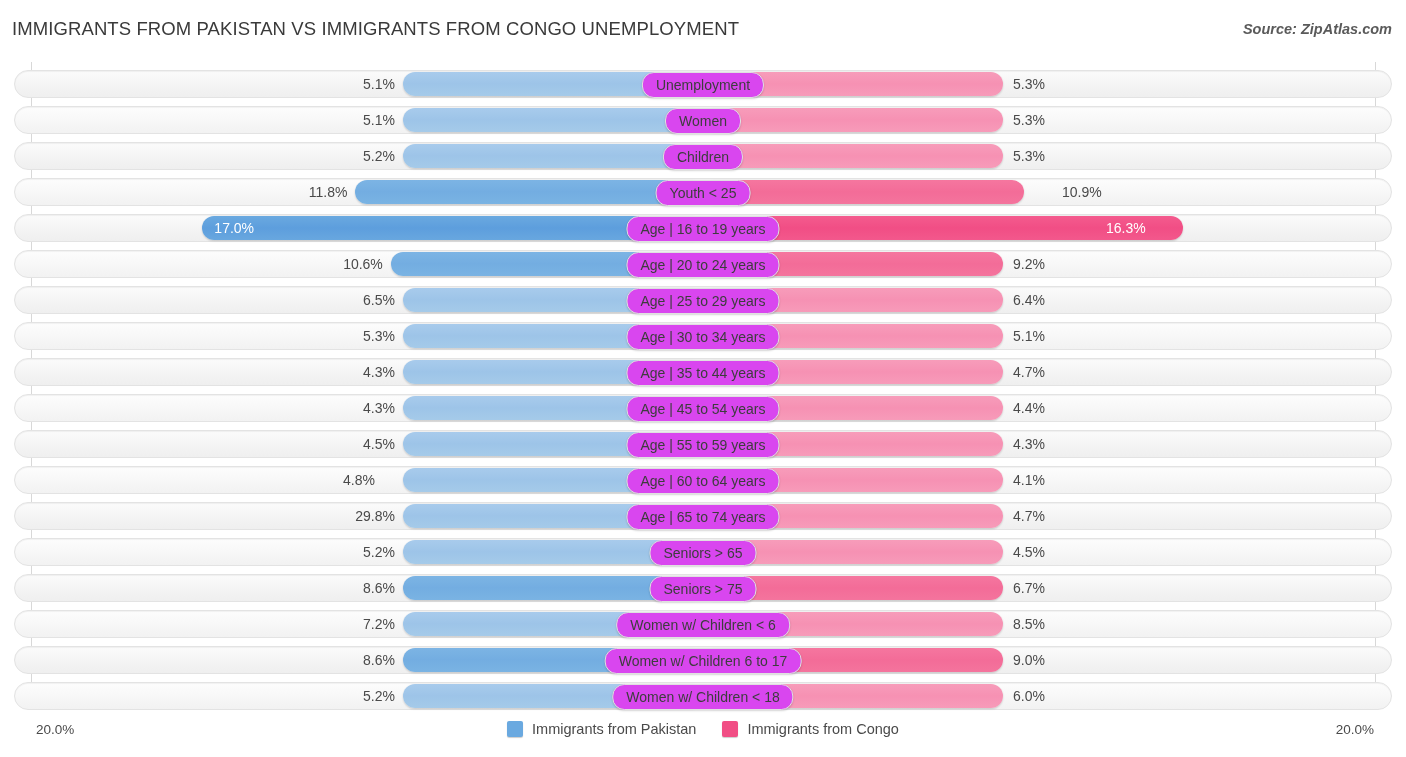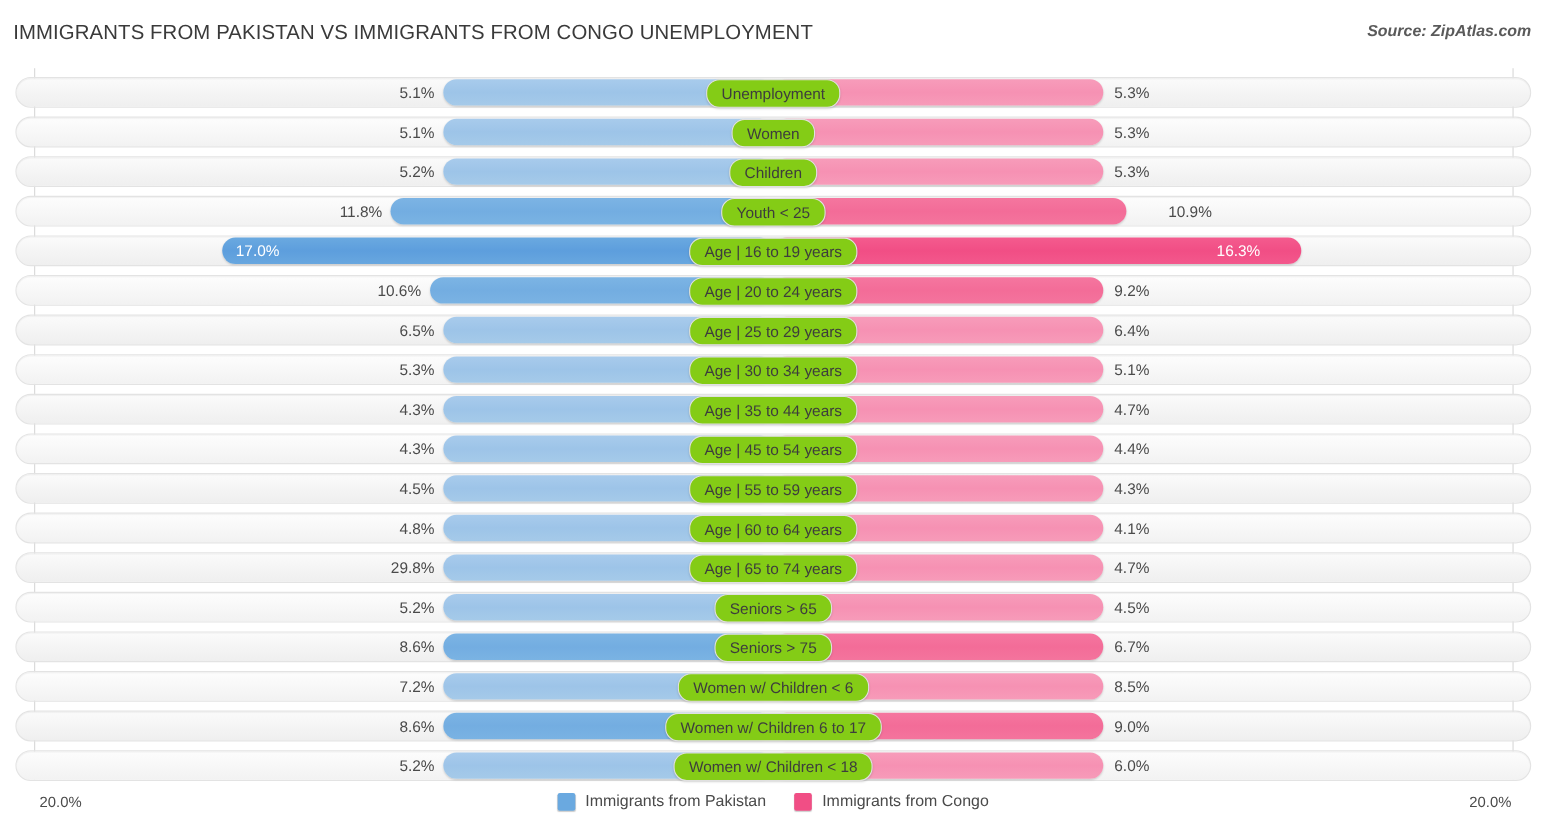--- a/index.html
+++ b/index.html
@@ -68,21 +68,21 @@
   }
 
   .val{
     position:absolute;top:0;height:28px;line-height:28px;
     font-size:14px;color:#4a4a4a;white-space:nowrap;
   }
   .val.inside{color:#ffffff;}
 
   .pill{
     position:absolute;top:2px;height:24px;line-height:24px;
-    background:#84cc16;border:1px solid #e0e0e0;border-radius:12px;
+    background:#d946ef;border:1px solid #e0e0e0;border-radius:12px;
     padding:0 13px;font-size:14px;color:#3d3d3d;white-space:nowrap;
     transform:translateX(-50%);
     box-shadow:0 1px 2px rgba(0,0,0,.16);
     text-align:right;
   }
 
   
   .axis{
     position:absolute;top:722px;font-size:13.5px;color:#4a4a4a;white-space:nowrap;
   }
@@ -195,21 +195,21 @@
         <div class="bar left" style="left: 389px; width: 300px;"></div>
         <div class="bar right" style="left: 689px; width: 300px;"></div>
         <div class="val left" style="left: 329px; width: 52px; text-align: right;">4.5%</div>
         <div class="val right" style="left: 999px;">4.3%</div>
         <div class="pill" style="left: 689px;">Age | 55 to 59 years</div>
       </div>
       <div class="row  alt" style="top: 404px;">
         <div class="track"></div>
         <div class="bar left" style="left: 389px; width: 300px;"></div>
         <div class="bar right" style="left: 689px; width: 300px;"></div>
-        <div class="val left" style="left: 329px; width: 52px; text-align: right;">4.8%</div>
+        <div class="val left" style="left: 329px; width: 52px; text-align: left;">4.8%</div>
         <div class="val right" style="left: 999px;">4.1%</div>
         <div class="pill" style="left: 689px;">Age | 60 to 64 years</div>
       </div>
       <div class="row " style="top: 440px;">
         <div class="track"></div>
         <div class="bar left" style="left: 389px; width: 300px;"></div>
         <div class="bar right" style="left: 689px; width: 300px;"></div>
         <div class="val left" style="left: 329px; width: 52px; text-align: right;">29.8%</div>
         <div class="val right" style="left: 999px;">4.7%</div>
         <div class="pill" style="left: 689px;">Age | 65 to 74 years</div>

